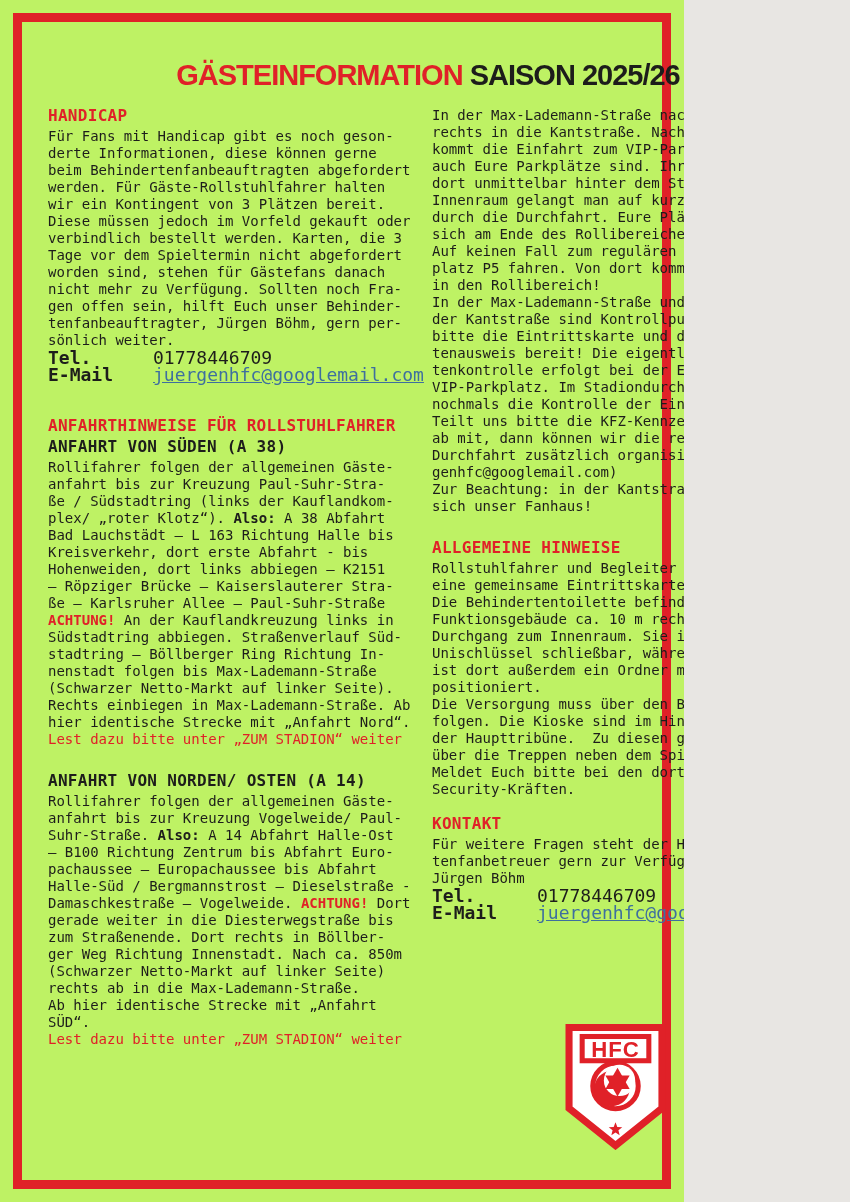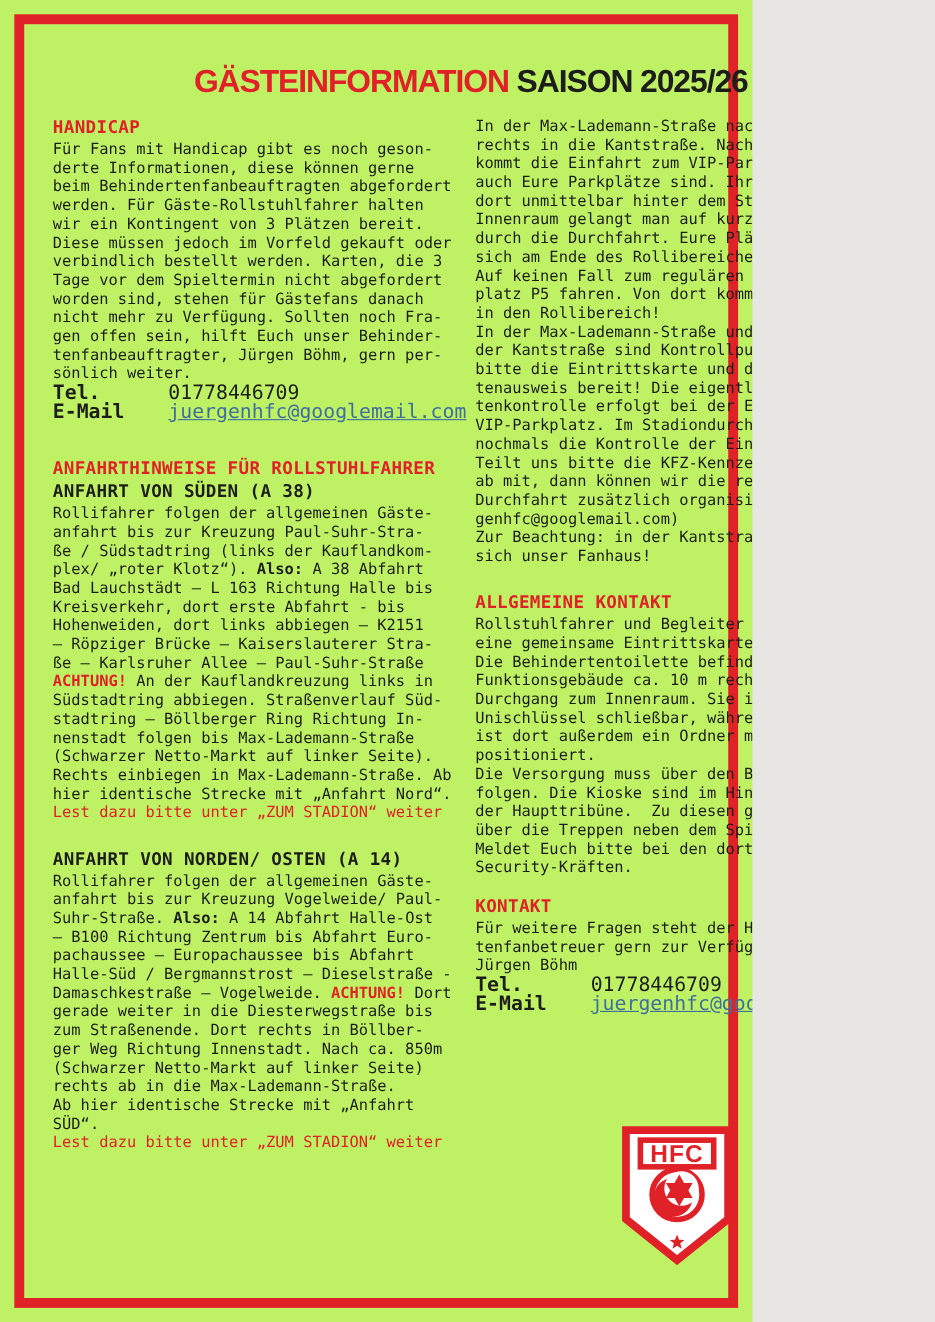--- a/index.html
+++ b/index.html
@@ -180,21 +180,21 @@
 nochmals die Kontrolle der Eintrittskarte.
 Teilt uns bitte die KFZ-Kennzeichen vor-
 ab mit, dann können wir die reibungslose
 Durchfahrt zusätzlich organisieren. (juer-
 genhfc@googlemail.com)
 Zur Beachtung: in der Kantstraße befindet
 sich unser Fanhaus!</p>
         </section>
 
         <section class="mb-d">
-          <h2 class="hd">ALLGEMEINE KONTAKT</h2>
+          <h2 class="hd">ALLGEMEINE HINWEISE</h2>
           <p class="body">Rollstuhlfahrer und Begleiter haben nur
 eine gemeinsame Eintrittskarte.
 Die Behindertentoilette befindet sich im
 Funktionsgebäude ca. 10 m rechts neben dem
 Durchgang zum Innenraum. Sie ist mit dem
 Unischlüssel schließbar, während des Spiels
 ist dort außerdem ein Ordner mit Schlüssel
 positioniert.
 Die Versorgung muss über den Begleiter er-
 folgen. Die Kioske sind im Hinterbereich

